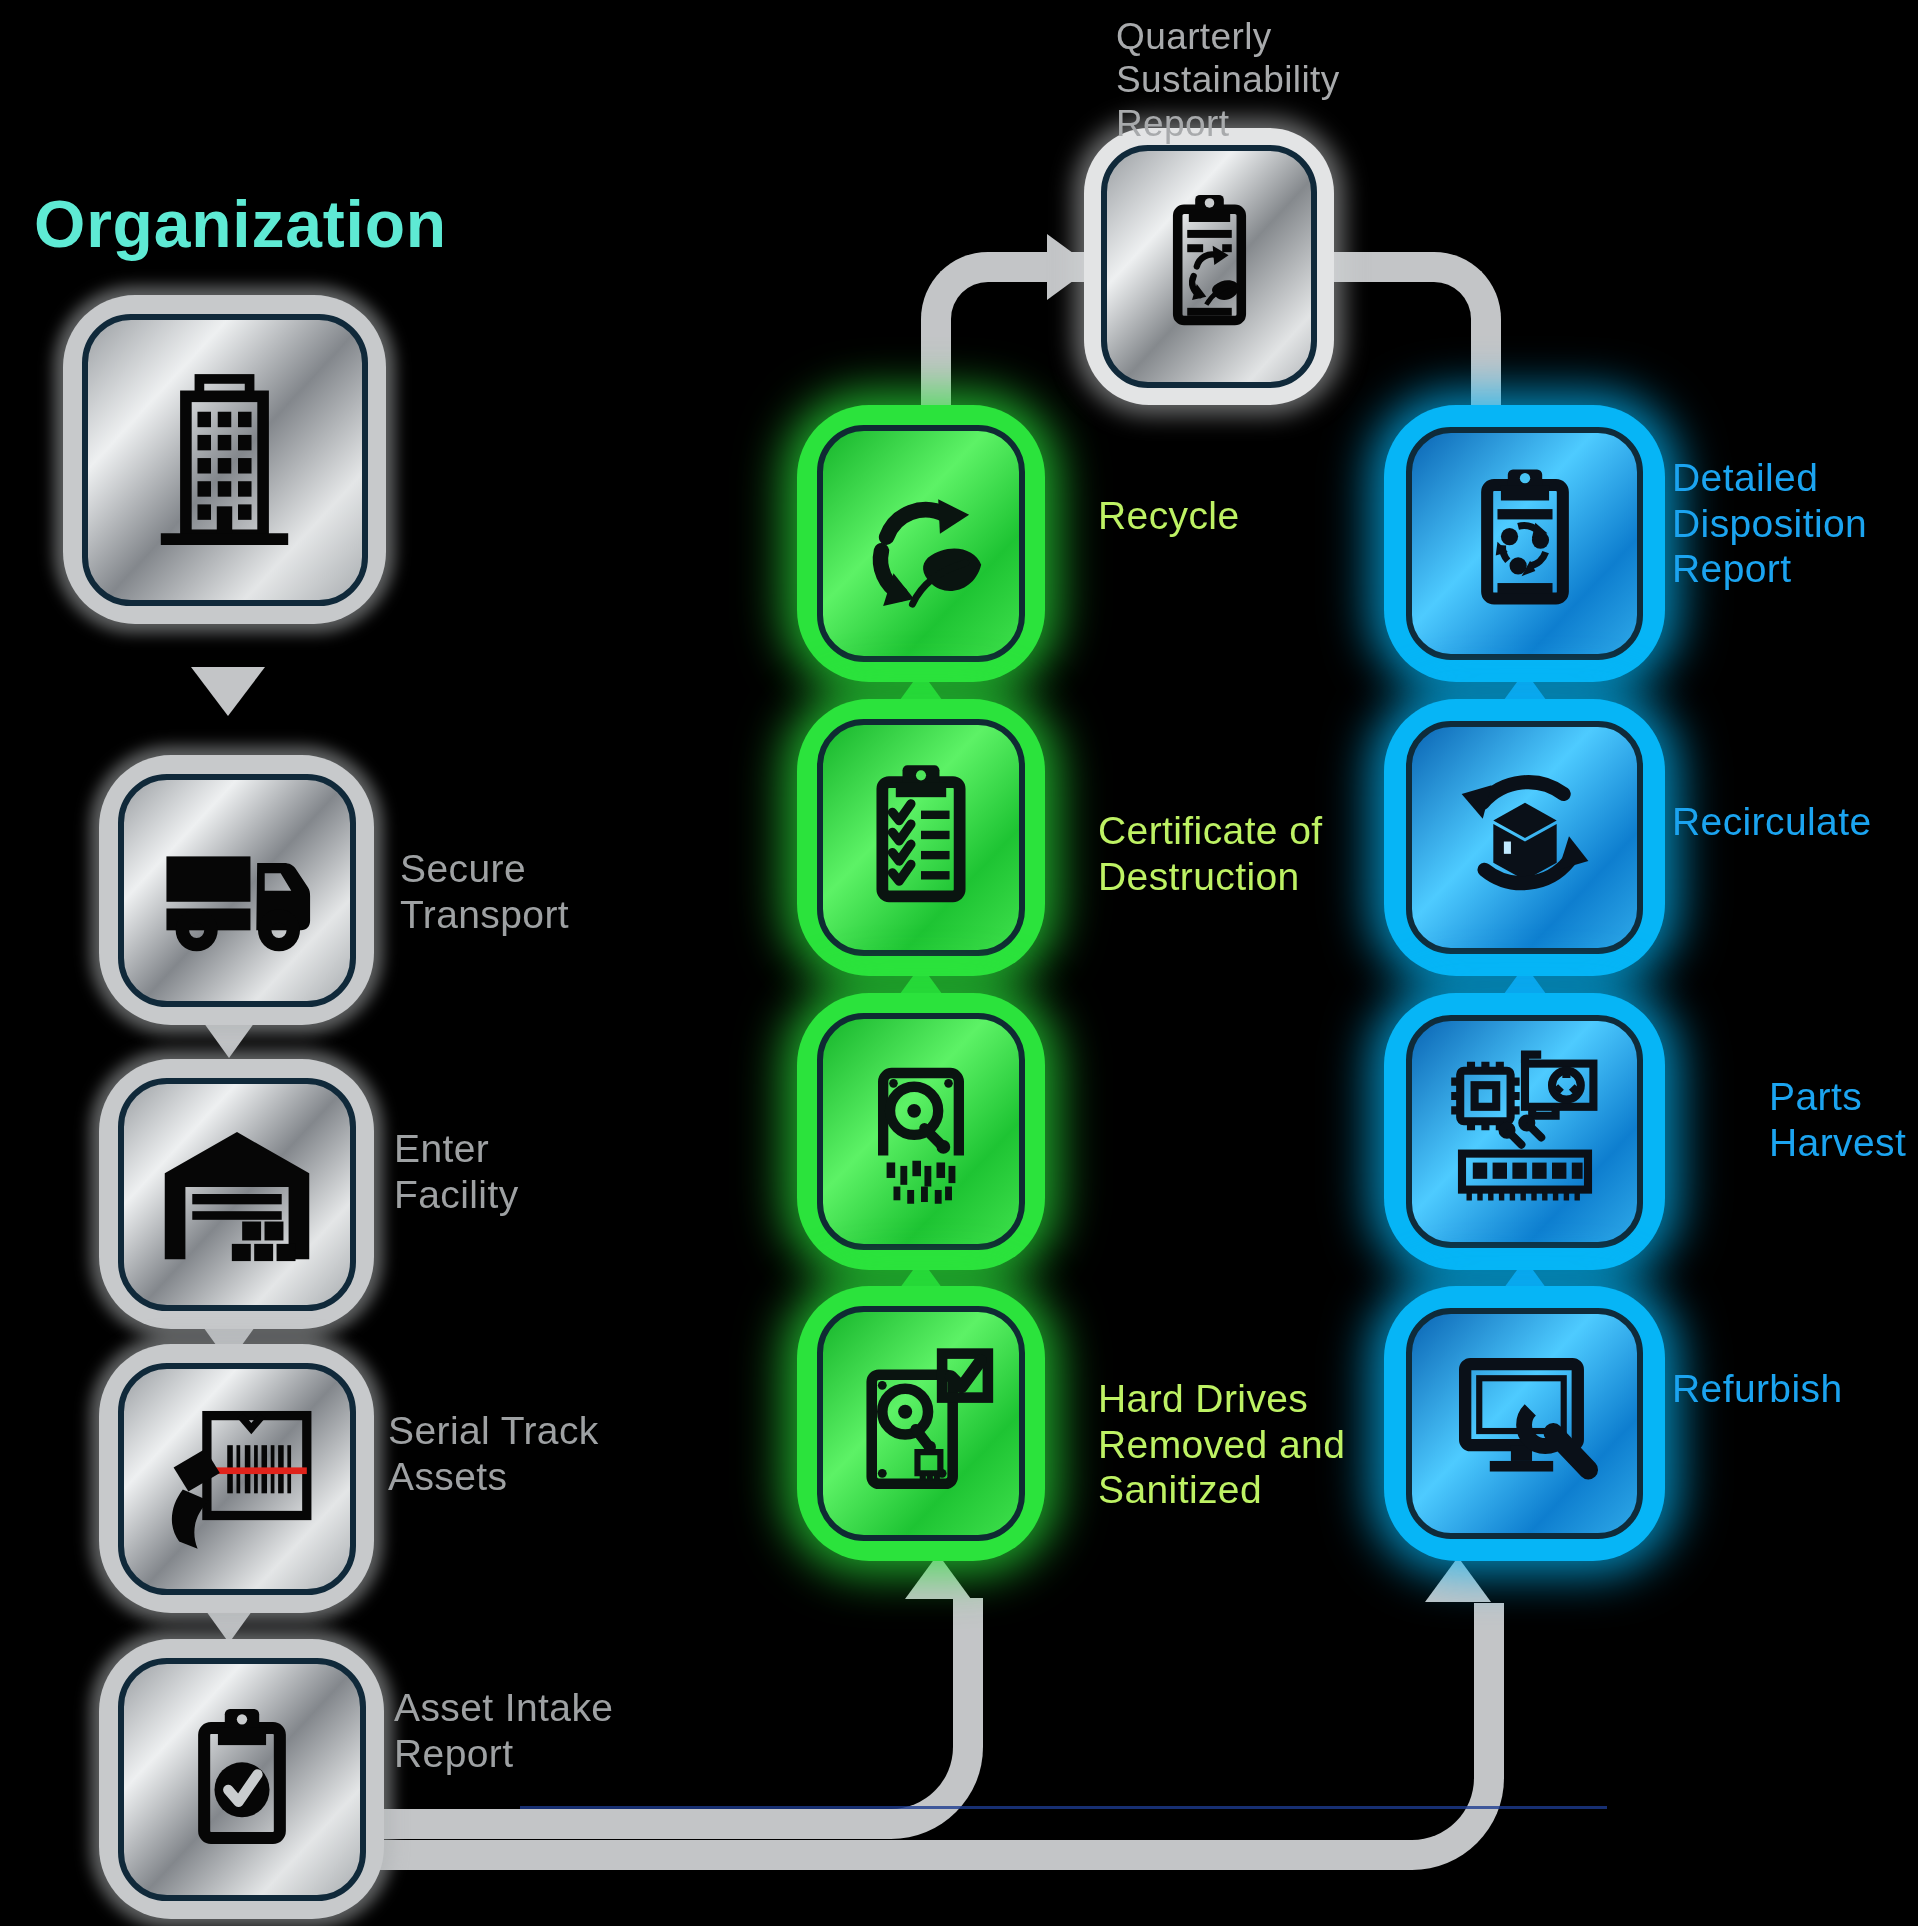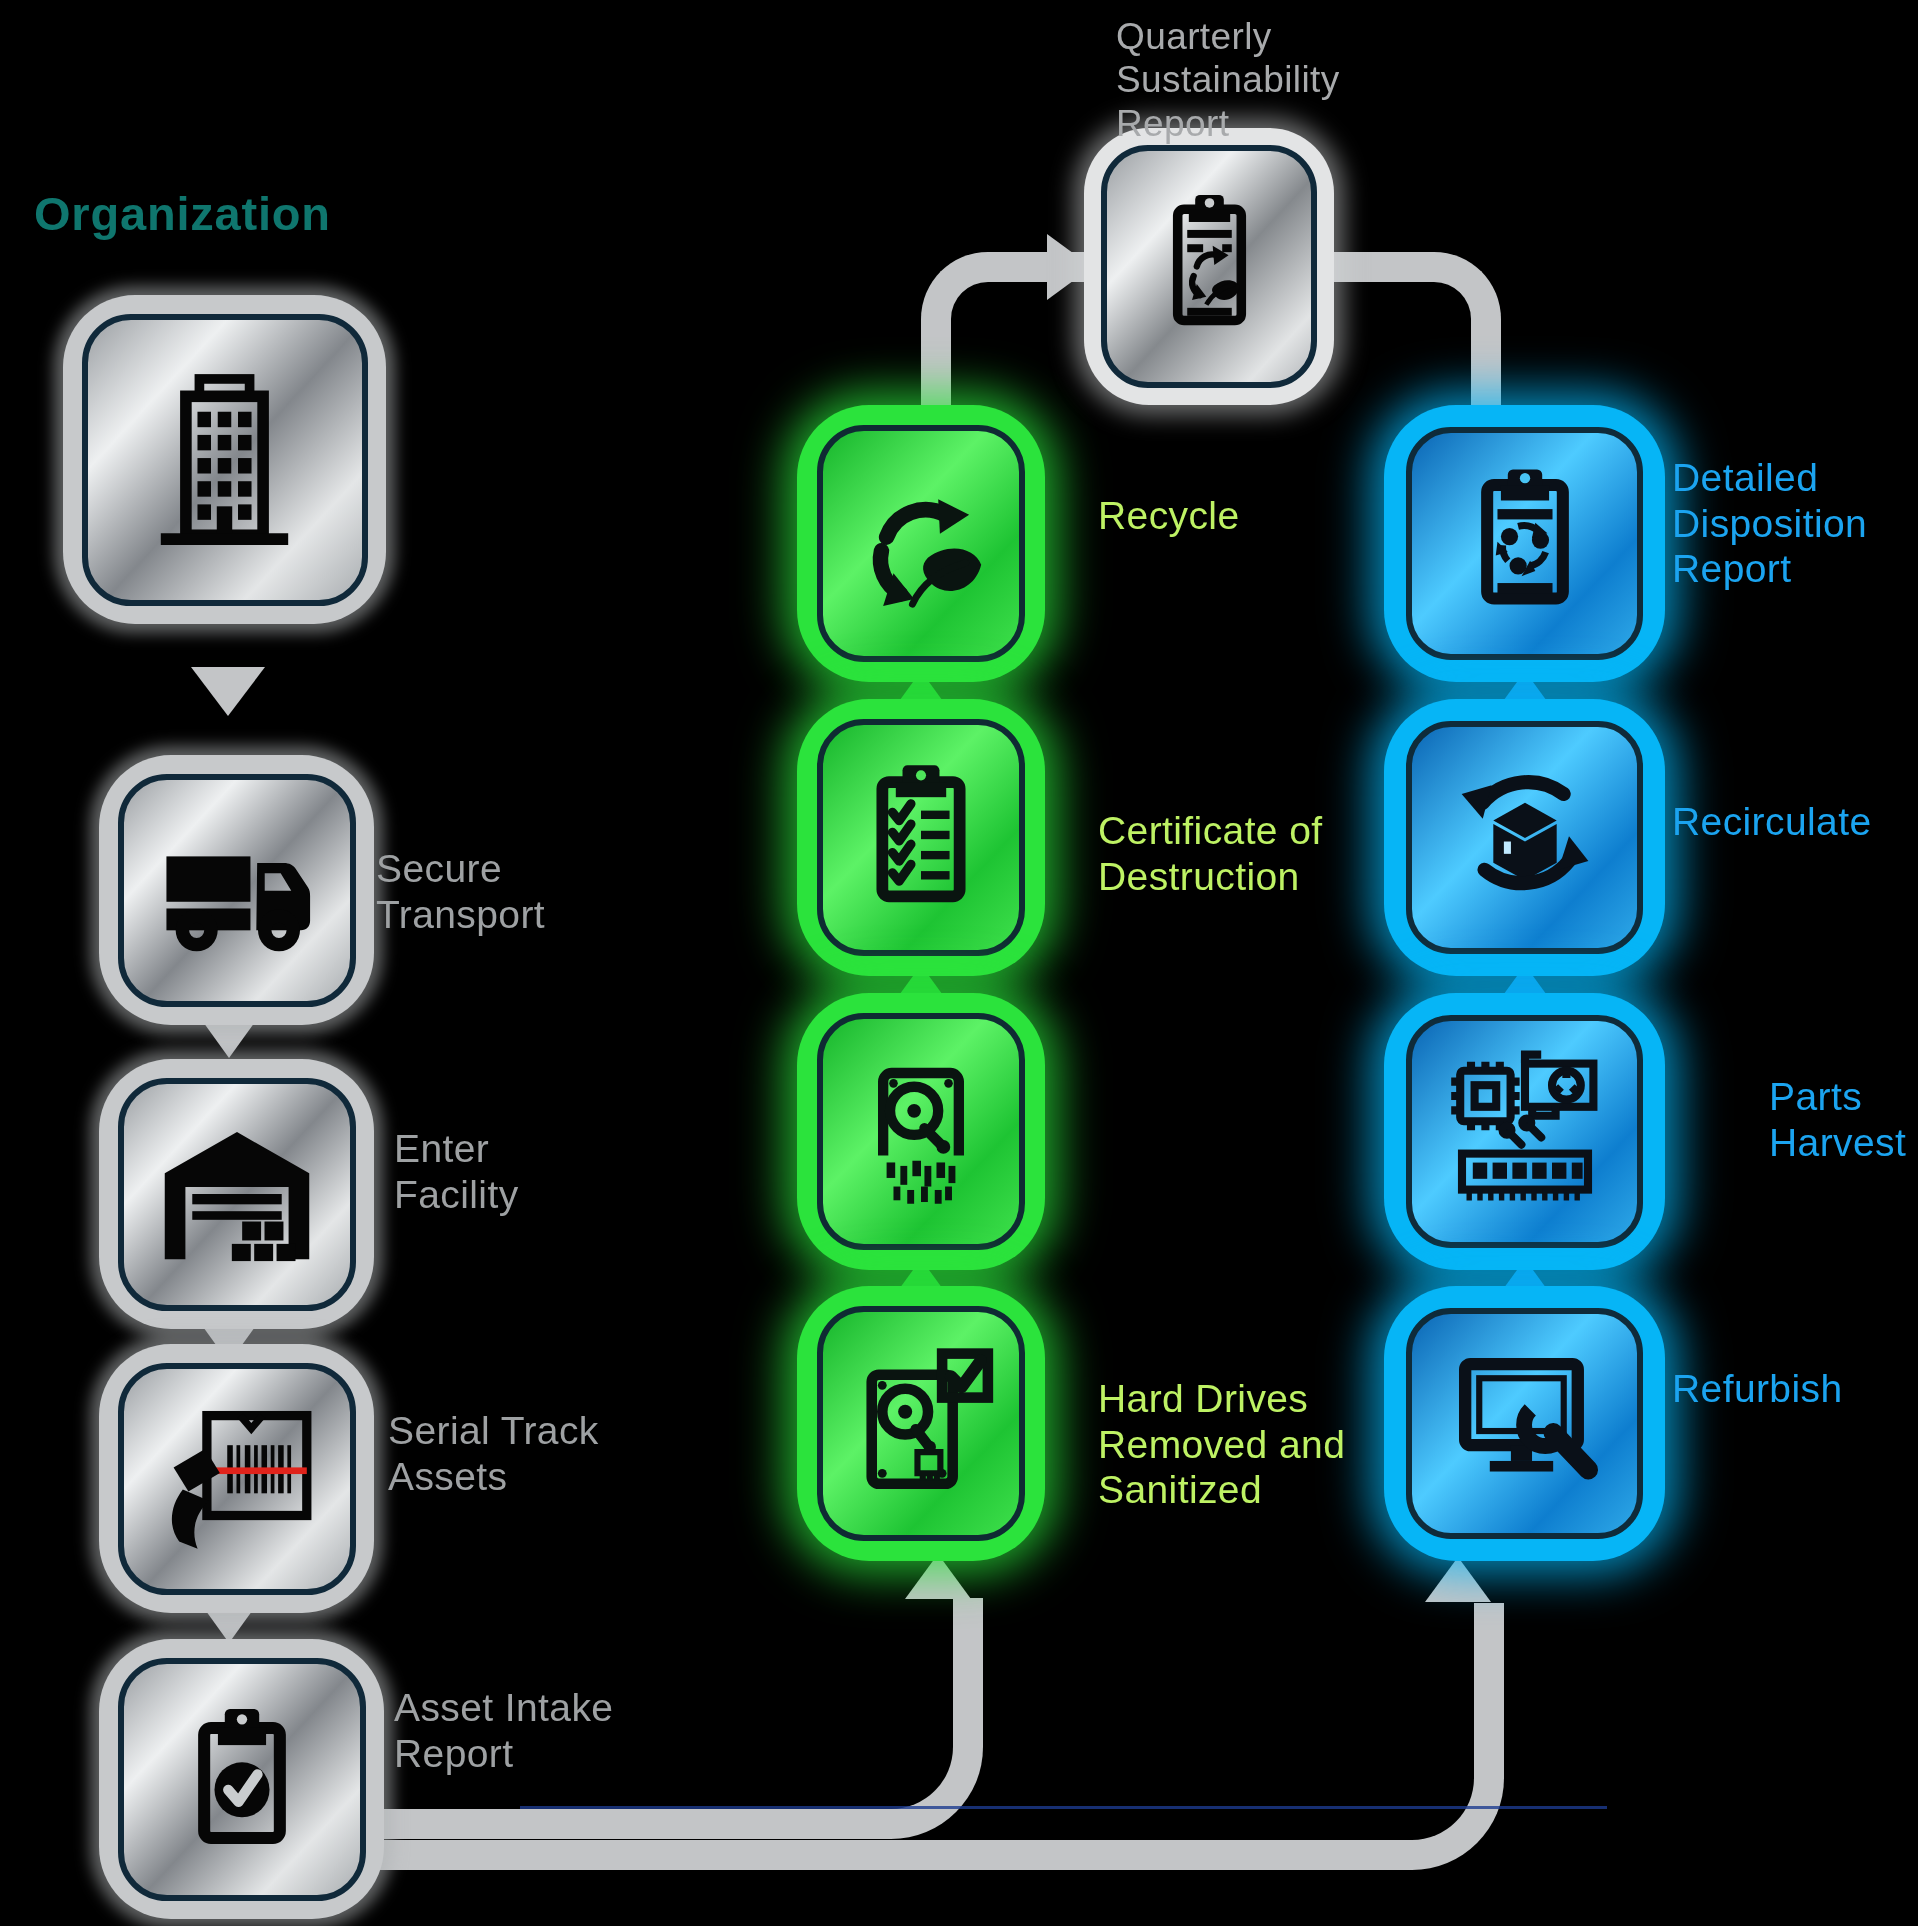--- a/index.html
+++ b/index.html
@@ -26,21 +26,21 @@
 
   .report-node { background:#e3e4e5; border-radius:65px; box-shadow:0 0 23.5px 10px rgba(214,216,218,.5); }
   .report-node .face { inset:17px; border:6.7px solid #10293a; border-radius:47px;
     background:linear-gradient(133deg,#9b9fa3 0%,#eef0f1 30%,#85898d 55%,#e2e4e5 85%,#b4b7ba 100%); }
 
   
   .label { position:absolute; z-index:3; font-weight:normal; font-size:39px; line-height:1.17; letter-spacing:0.4px; }
   .l-gray  { color:#9EA1A3; }
   .l-green { color:#bef264; }
   .l-blue  { color:#1BA4F0; }
-  #org-title { position:absolute; left:34px; top:186px; z-index:3; font-size:47px; font-weight:bold; color:#0f766e; letter-spacing:0.8px; }
+  #org-title { position:absolute; left:34px; top:186px; z-index:3; font-size:66px; font-weight:bold; color:#5eead4; letter-spacing:0.8px; }
   #quarterly-label { font-size:37px; color:#A8AAAC; }
 
   
   .conn { position:absolute; z-index:1; }
   .tri  { position:absolute; z-index:1; width:0; height:0; }
 
   #conn-green-top { left:921px; top:252px; width:134px; height:156px;
     border-left:30px solid #C3C5C7; border-top:30px solid #C3C5C7; border-top-left-radius:67px; }
   #conn-blue-top  { left:1327px; top:252px; width:144px; height:161px;
     border-right:30px solid #C3C5C7; border-top:30px solid #C3C5C7; border-top-right-radius:67px; }
@@ -181,21 +181,21 @@
           <rect x="40" y="9" width="20" height="14" rx="3" fill="#060606"></rect>
           <circle cx="50" cy="15" r="3" fill="#c9ccce"></circle>
           <rect x="36" y="20" width="28" height="10" fill="#060606"></rect>
           <circle cx="50" cy="56" r="16" fill="#060606"></circle>
           <polyline points="42,56 48,63 59,47" fill="none" stroke="#c9ccce" stroke-width="6" stroke-linecap="round" stroke-linejoin="round"></polyline>
         </g>
       </svg>
     </div>
   </div>
 
-  <div class="label l-gray" style="left:376px;top:846px;width:206px;">Secure Transport</div>
+  <div class="label l-gray" style="left:400px;top:846px;width:206px;">Secure Transport</div>
   <div class="label l-gray" style="left:394px;top:1126px;width:185px;">Enter Facility</div>
   <div class="label l-gray" style="left:388px;top:1408px;width:243px;">Serial Track Assets</div>
   <div class="label l-gray" style="left:394px;top:1685px;width:252px;">Asset Intake Report</div>
 
   <div class="node green-node" style="left:797px;top:405px;width:248px;height:277px;">
     <div class="face">
       <svg width="172" height="172" viewBox="0 0 100 100">
         <g stroke="#0a1410" fill="none" stroke-width="9" stroke-linecap="round">
           <path d="M30,46 A24,24 0 0 1 64,33"></path>
           <path d="M27,54 A23,23 0 0 0 38,79"></path>

